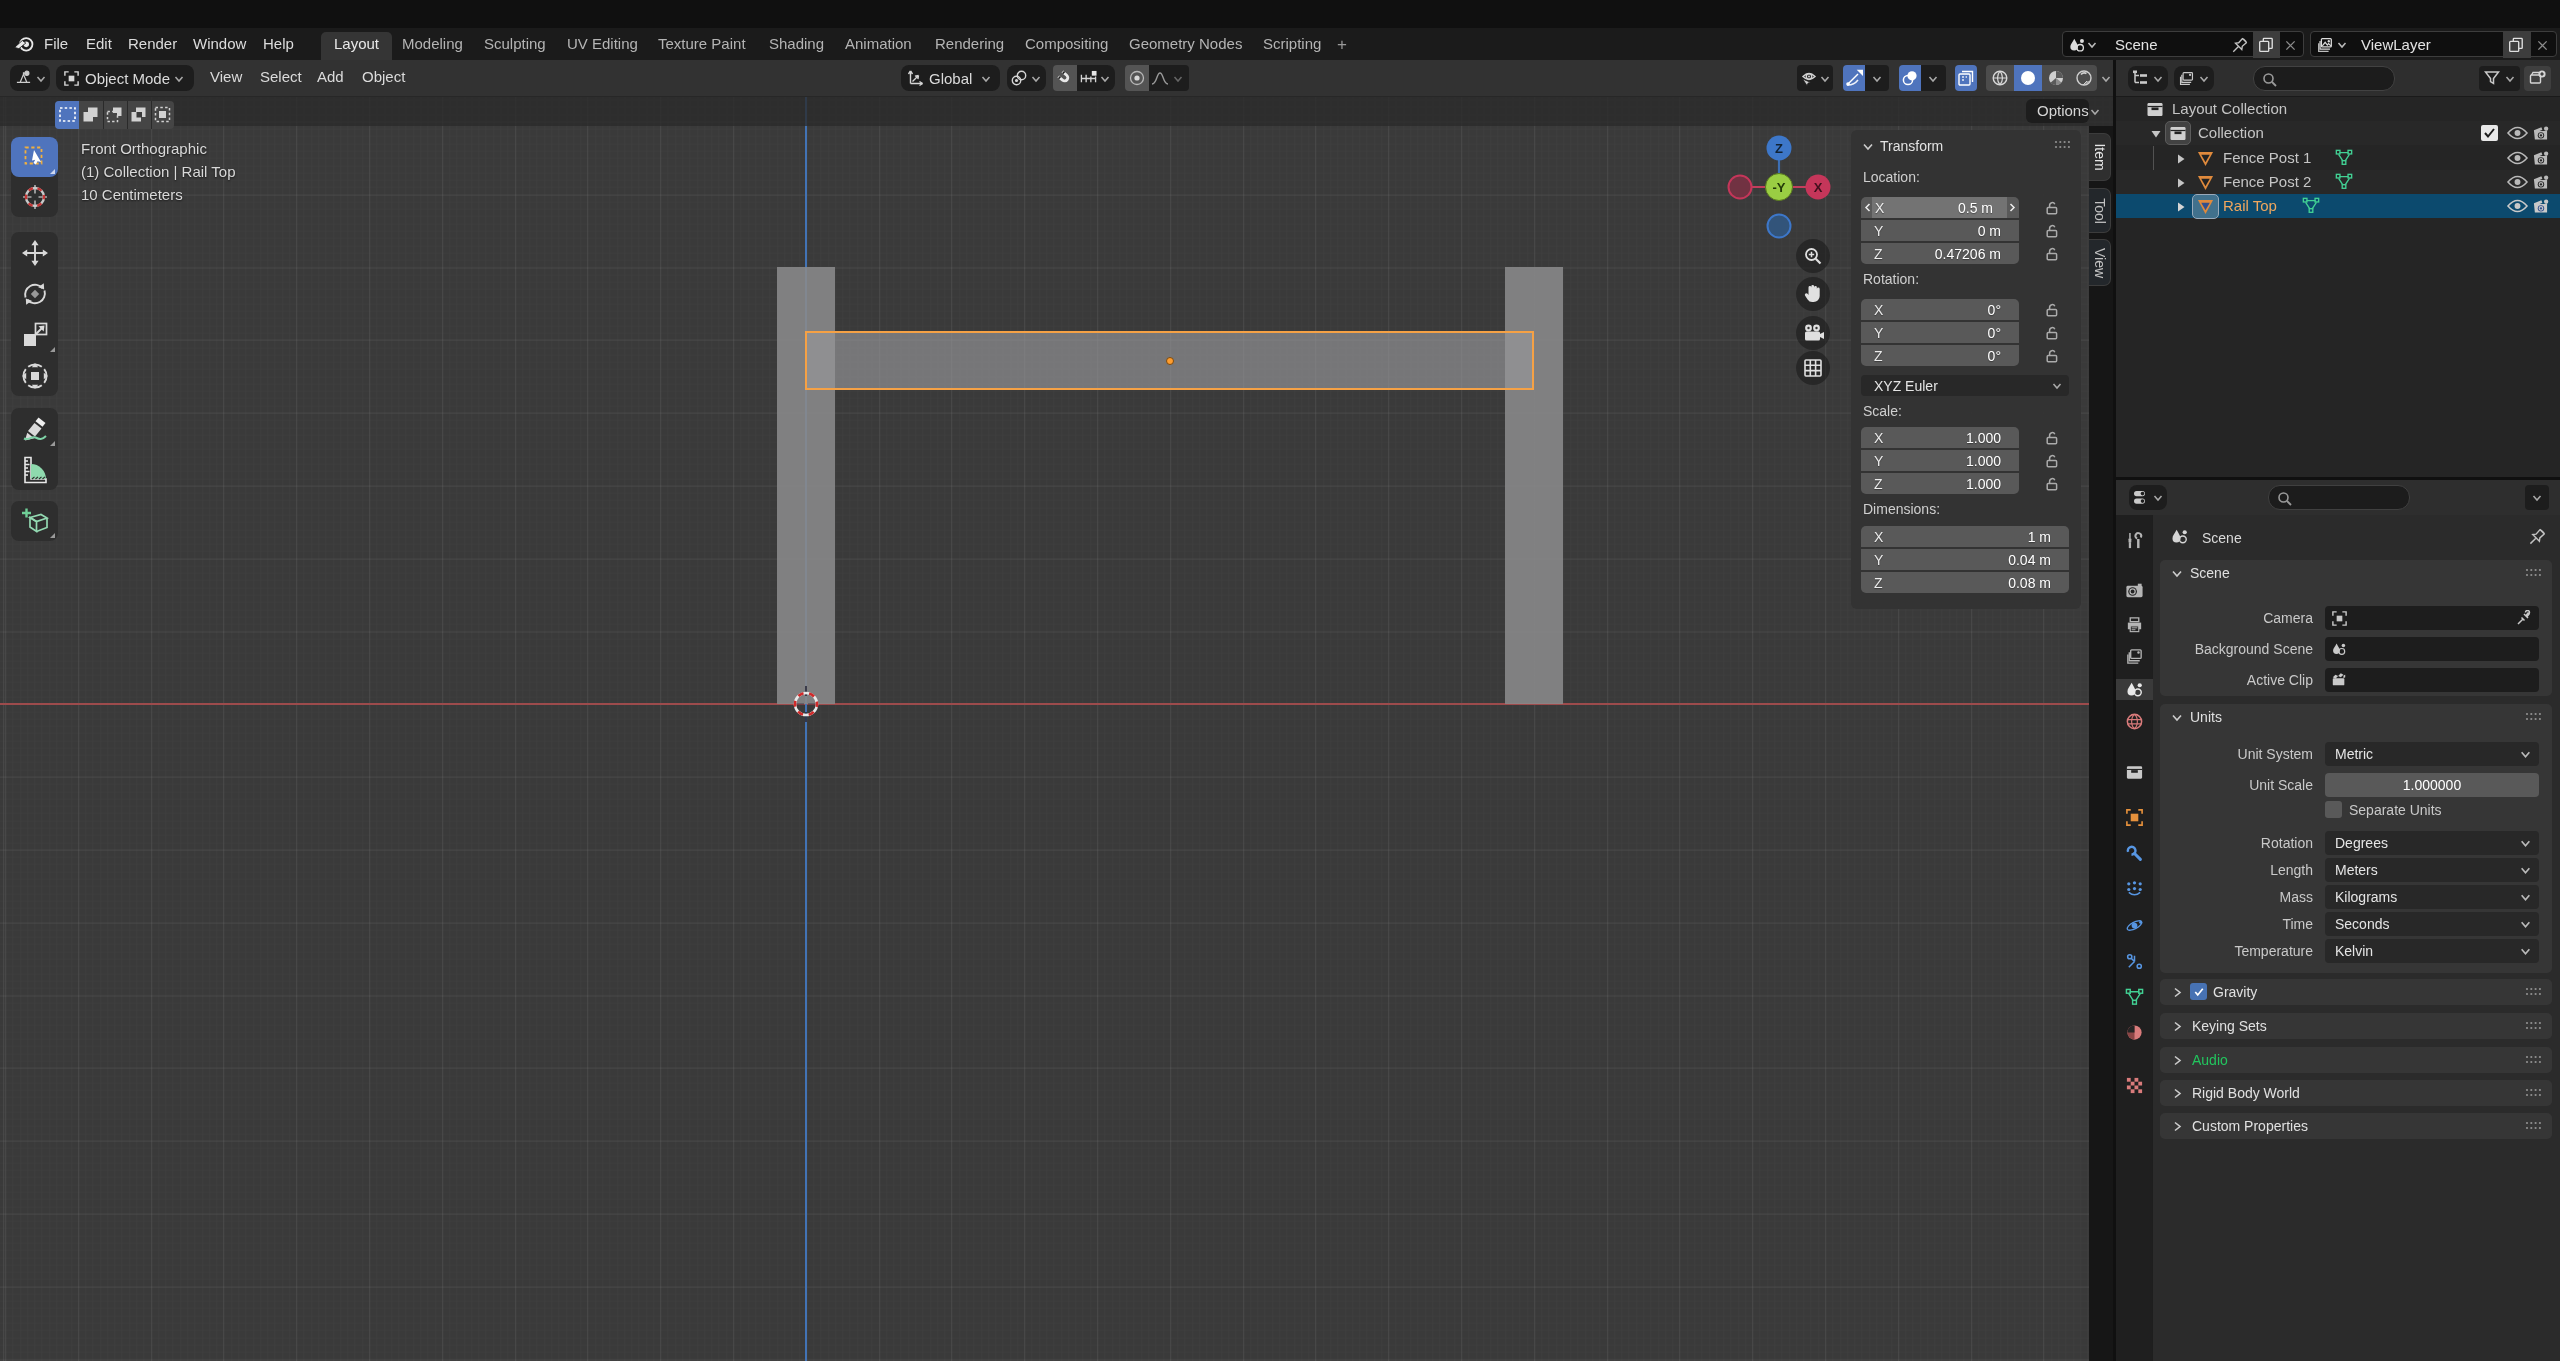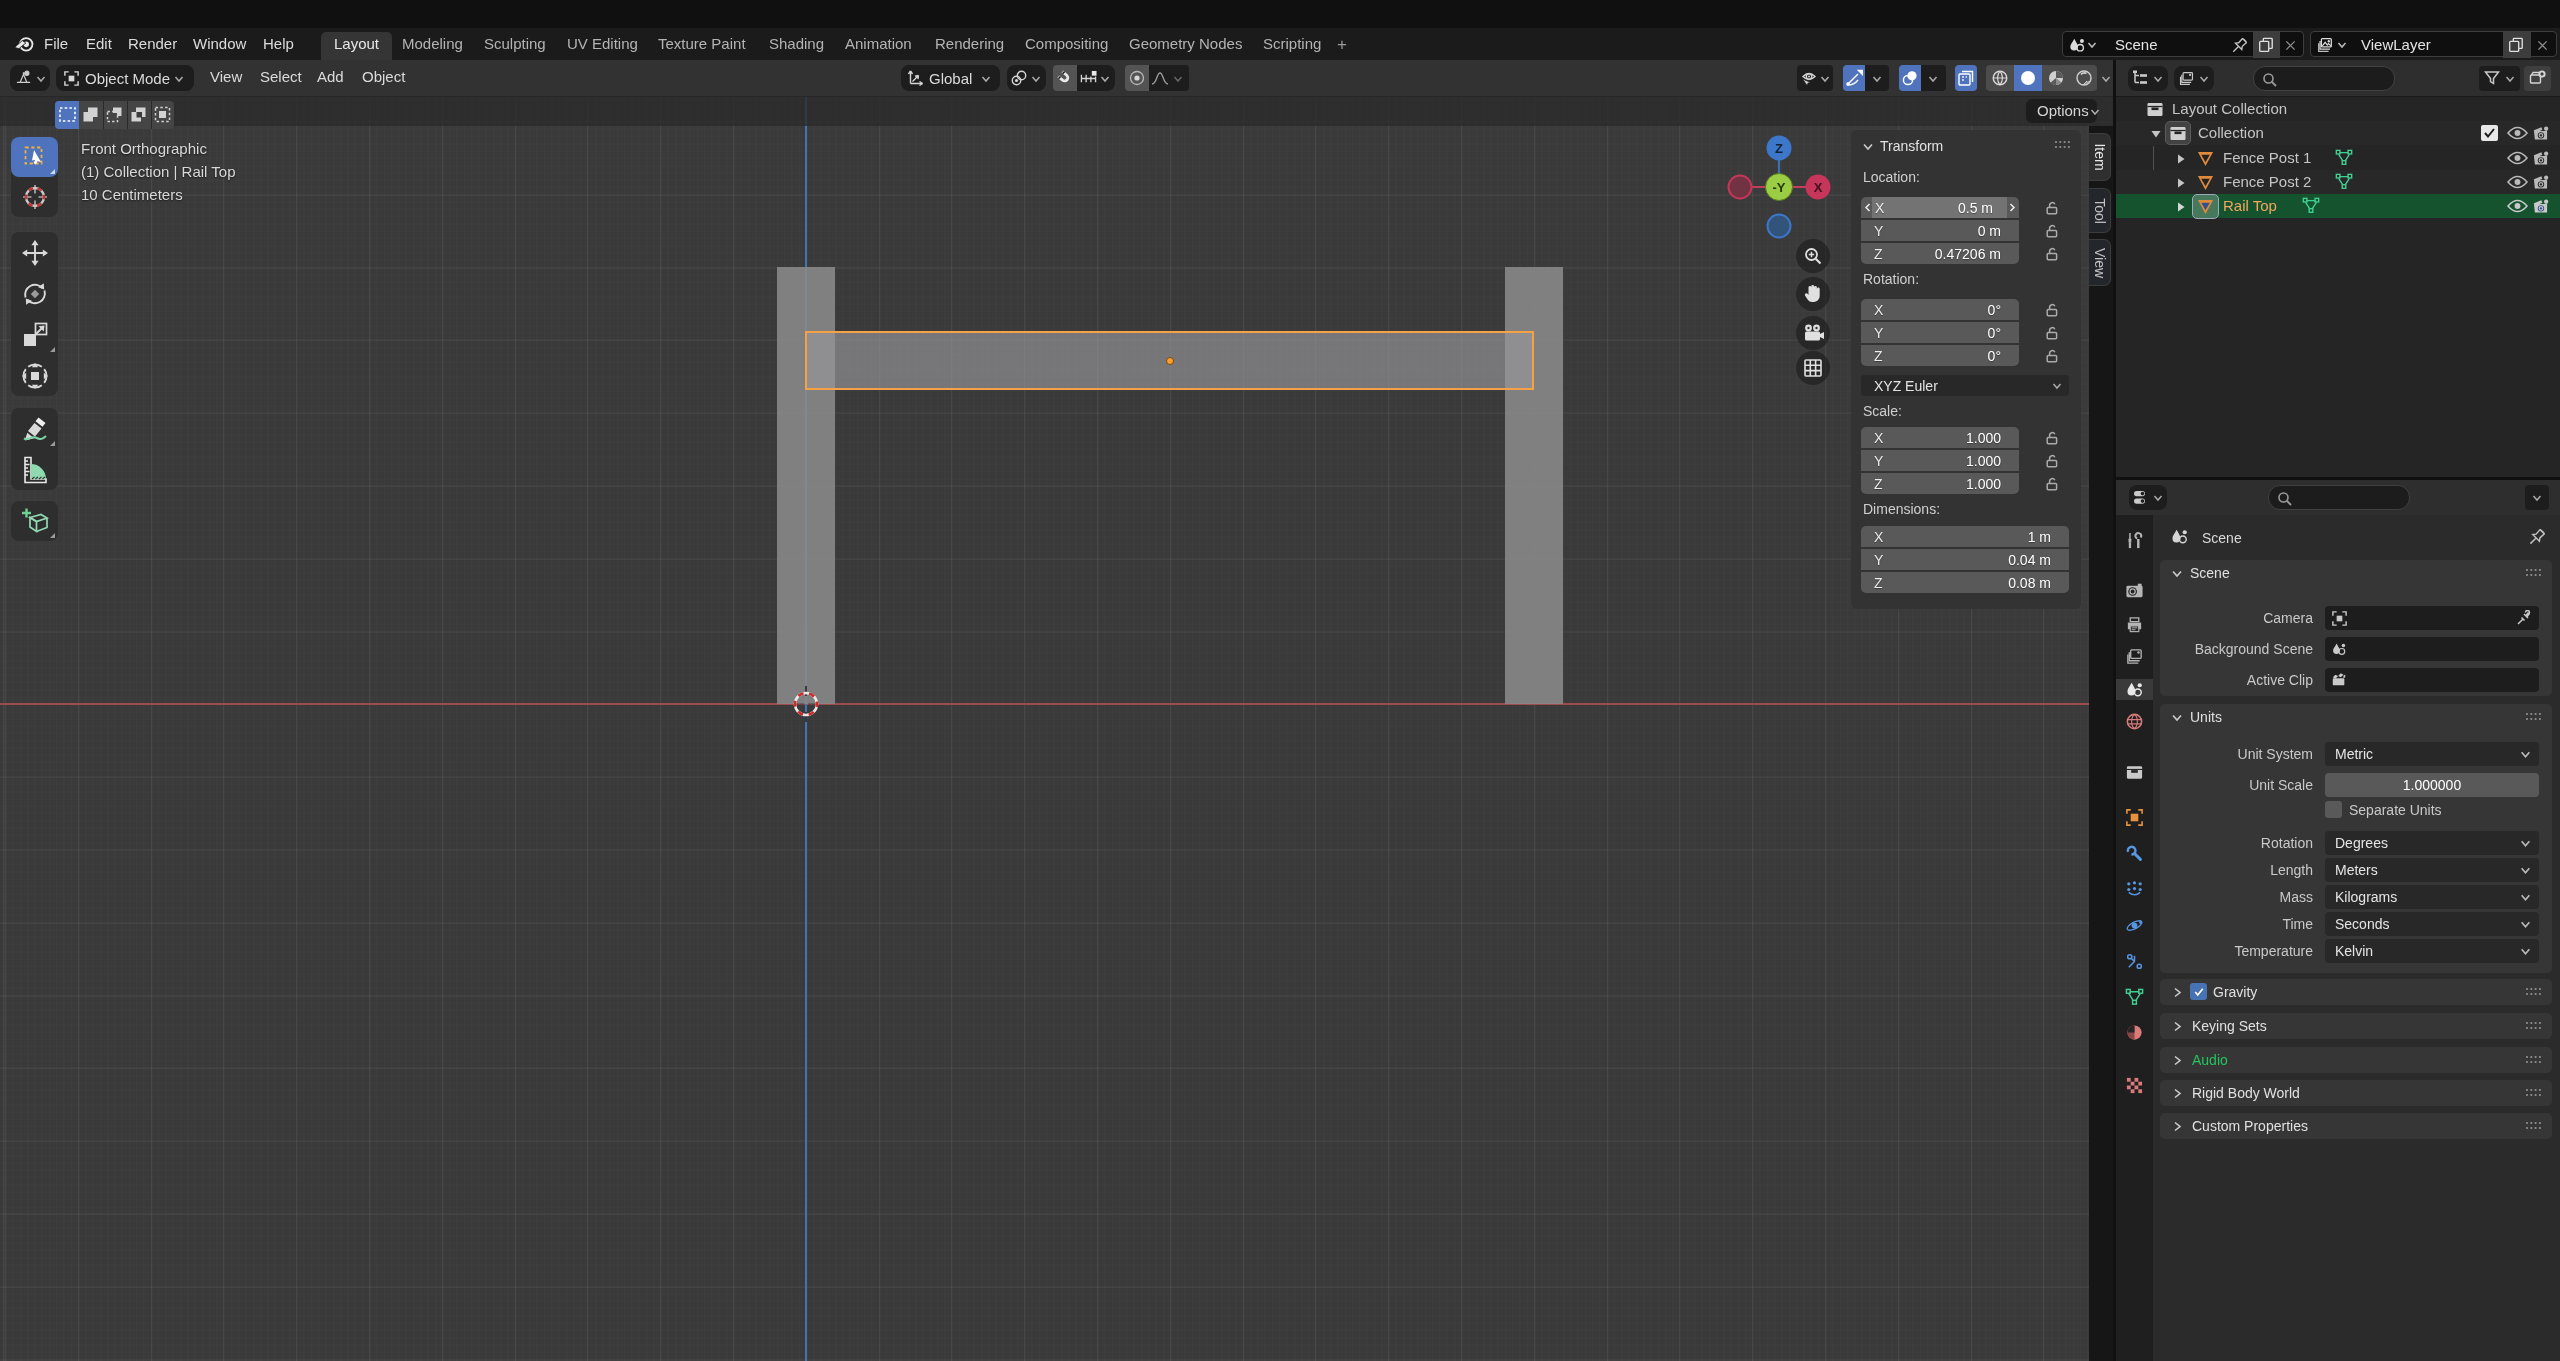--- a/index.html
+++ b/index.html
@@ -43,21 +43,21 @@
   .nlabel { position:absolute; left:12px; color:#cfcfcf; }
   
   .sidetab { position:absolute; left:2089px; width:22px; background:#23272b; border:1px solid #3c3c3c; border-left:none; border-radius:0 7px 7px 0; color:#c2c2c2; font-size:14px; z-index:11; }
   .sidetab span { position:absolute; left:50%; top:50%; transform:translate(-50%,-50%) rotate(90deg); white-space:nowrap; }
   .sidetab.active { background:#2f2f2f; color:#e5e5e5; }
   
   #outliner { position:absolute; left:2116px; top:60px; width:444px; height:417px; background:#252525; color:#c5c5c5; font-size:15px; }
   #oheader { position:absolute; left:0; top:0; width:444px; height:37px; background:#2e2e2e; border-bottom:1px solid #1a1a1a; }
   .orow { position:absolute; left:0; width:444px; height:24px; }
   .orow.alt { background:#282828; }
-  .orow.sel { background:#14532d; }
+  .orow.sel { background:#0c4a6e; }
   .otext { position:absolute; top:3px; }
   .obox { position:absolute; top:4px; }
   .omesh { position:absolute; top:4px; width:19px; height:17px; }
   .odata { position:absolute; top:3px; width:18px; height:18px; }
   .oeye { position:absolute; left:391px; top:5px; width:21px; height:14px; }
   .ocam { position:absolute; left:415px; top:4px; width:19px; height:16px; }
   .oline { position:absolute; left:37px; top:86px; width:1px; height:61px; background:#525252; }
   
   #props { position:absolute; left:2116px; top:480px; width:444px; height:881px; background:#2b2b2b; font-size:14px; color:#cfcfcf; }
   #pheader { position:absolute; left:0; top:0; width:444px; height:35px; background:#2e2e2e; }
@@ -332,21 +332,21 @@
           <path d="M7 1.5 h8.5 V10 H11 v-3 H7 z" fill="#d2d2d2"></path>
         </svg>
       <svg class="abs" style="left:130px;top:9px" width="17" height="17" viewBox="0 0 17 17">
           <path d="M6 1.5 h9.5 V11 H11 v4.5 H1.5 V6 H6 z" fill="#d2d2d2"></path>
           <rect x="6.5" y="6" width="5.5" height="5.5" fill="#3b3b3b"></rect>
         </svg>
       <svg class="abs" style="left:154px;top:9px" width="17" height="17" viewBox="0 0 17 17">
           <rect x="1.5" y="1.5" width="14" height="14" fill="none" stroke="#d2d2d2" stroke-width="1.5" stroke-dasharray="2.5 2.3"></rect>
           <rect x="5" y="5" width="7" height="7" fill="#d2d2d2"></rect>
         </svg>
-      <div class="abs" style="left:2026px;top:2px;width:71px;height:24px;background:#1d1d1d;border-radius:6px;color:#d5d5d5;font-size:15px">
+      <div class="abs" style="left:2026px;top:2px;width:63px;height:24px;background:#1d1d1d;border-radius:6px;color:#d5d5d5;font-size:15px">
         <div class="abs" style="left:11px;top:3px">Options</div>
         <svg class="abs" style="left:64px;top:9px" width="10" height="8" viewBox="0 0 10 8">
             <path d="M1.5 2 L5 6 L8.5 2" stroke="#aaa" stroke-width="1.5" fill="none"></path>
           </svg>
       </div>
     </div>
     <div id="canvas">
 
       <div class="abs" style="left:0;top:607px;width:2089px;height:2px;background:#9d4b4c"></div>
       <div class="abs" style="left:805px;top:0;width:2px;height:1265px;background:#4273b5"></div>

